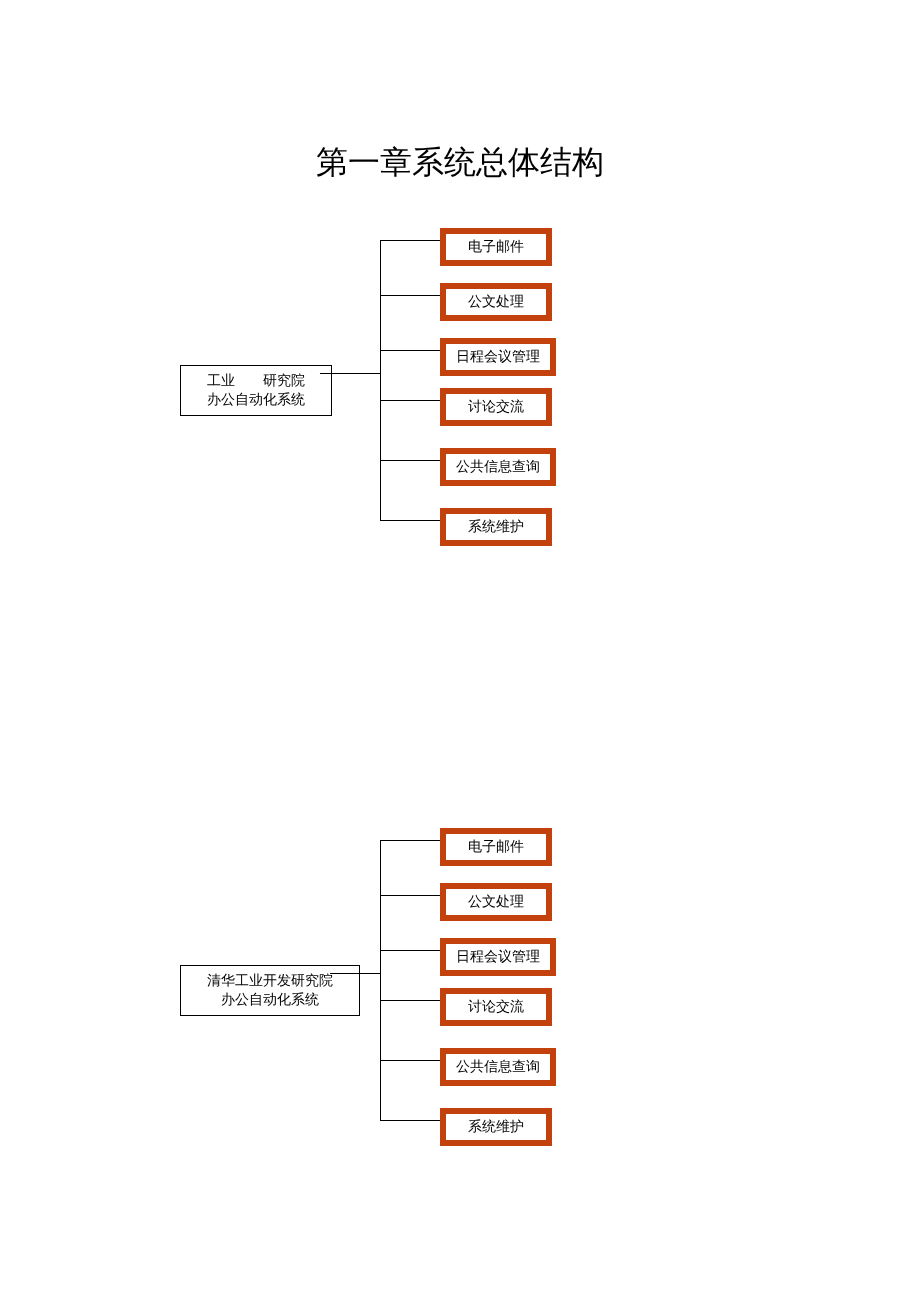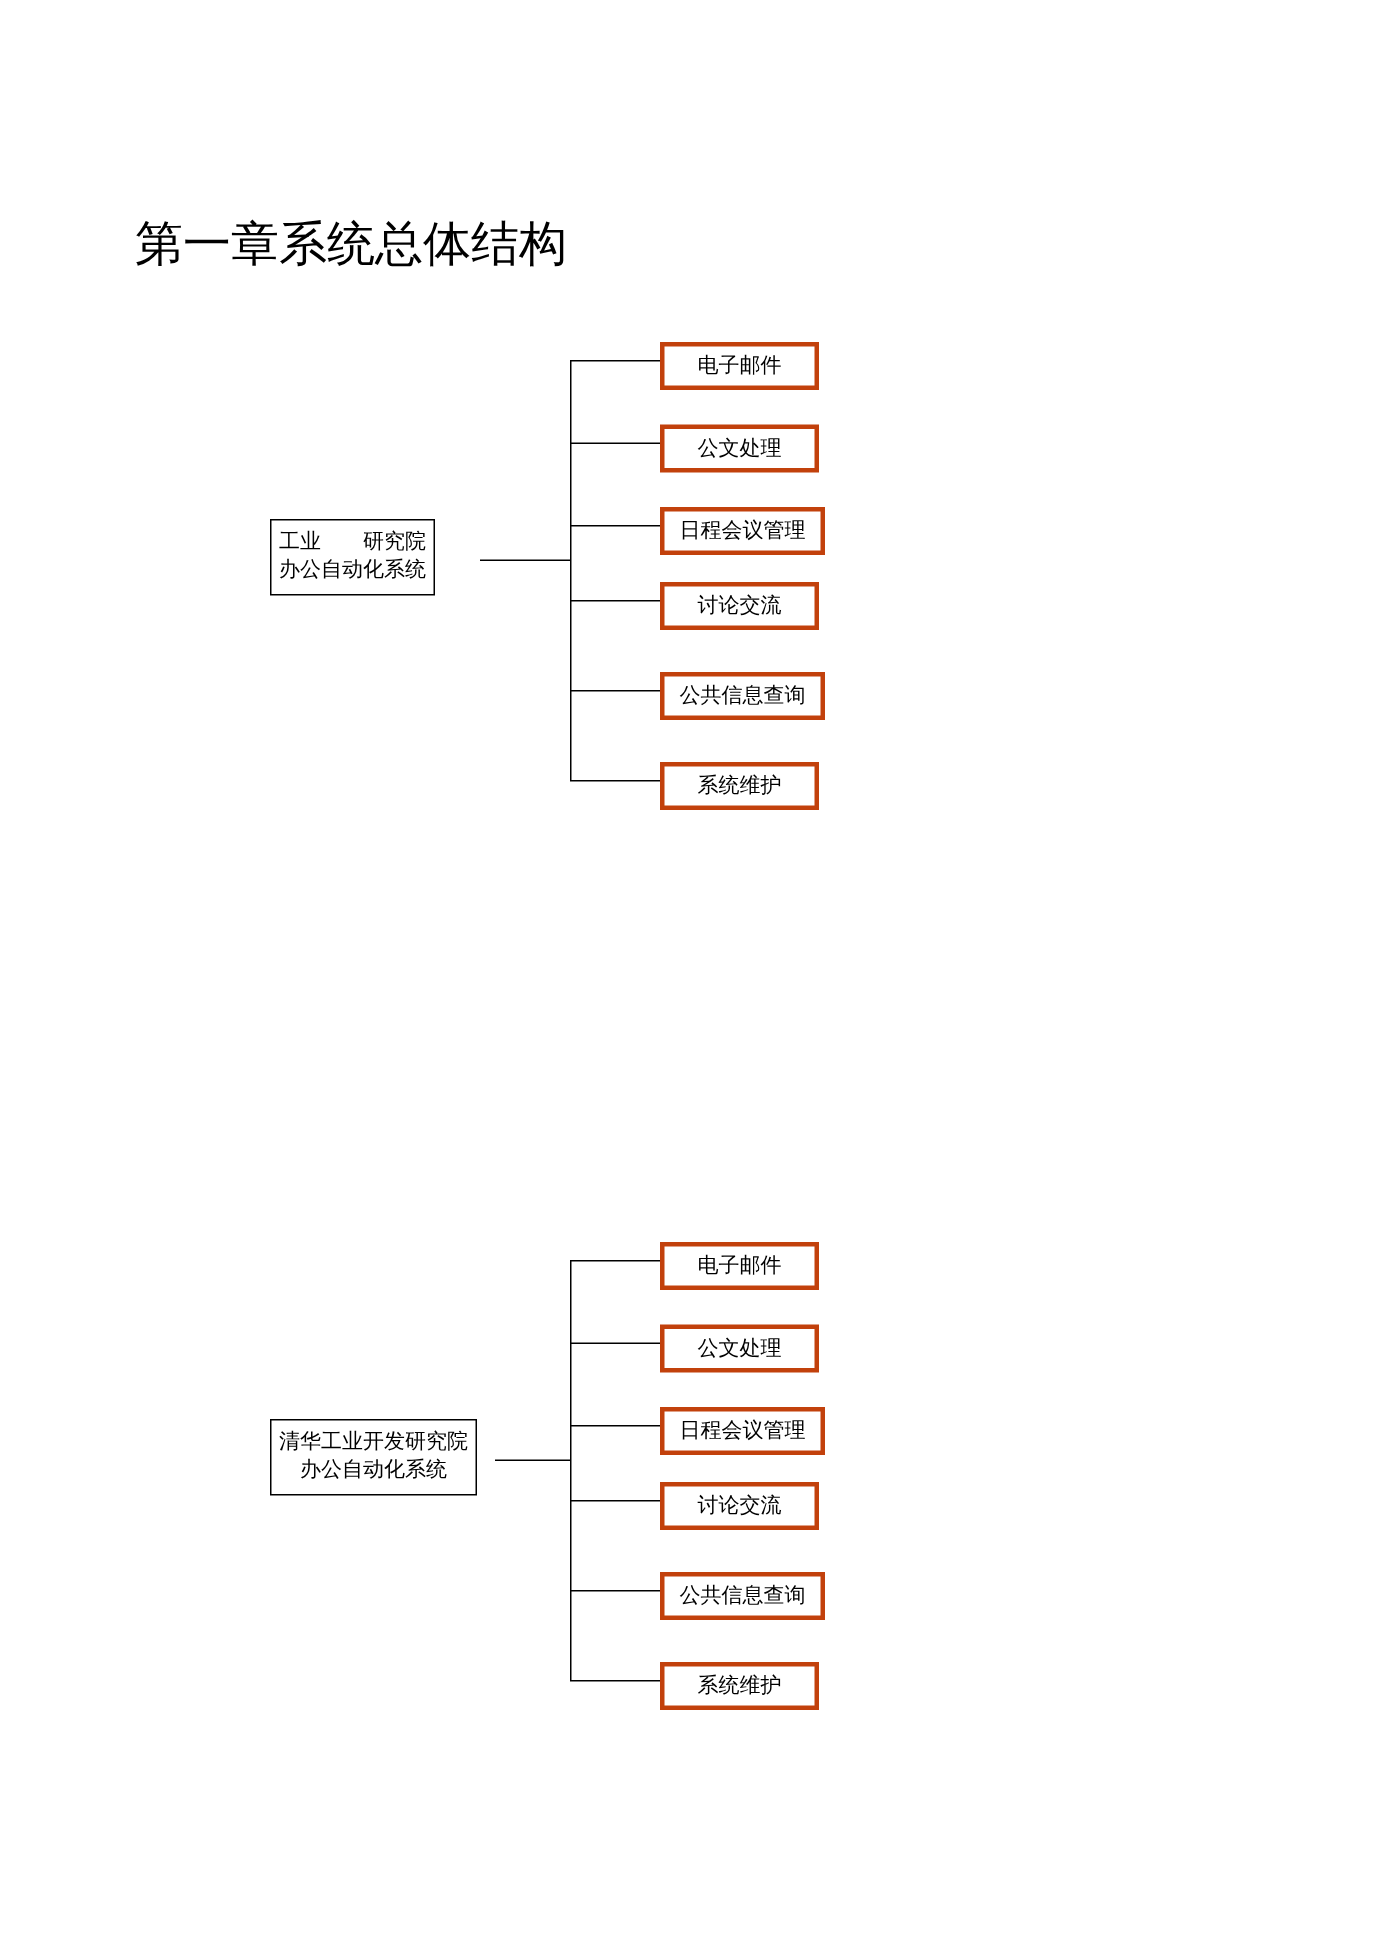--- a/index.html
+++ b/index.html
@@ -7,21 +7,21 @@
     padding: 0;
     width: 920px;
     background: #ffffff;
     font-family: "SimSun", "宋体", serif;
     color: #000000;
   }
   .page {
     padding: 120px 90px 40px 90px;
   }
   .title {
-    text-align: left;
+    text-align: center;
     font-size: 32px;
     font-weight: normal;
     margin-bottom: 40px;
     font-family: "SimSun", "宋体", serif;
   }
   .body-text {
     font-size: 15px;
     line-height: 2;
     margin-bottom: 20px;
     text-indent: 2em;
@@ -33,32 +33,32 @@
     position: relative;
     margin-left: 70px;
     height: 320px;
     margin-bottom: 40px;
   }
   .diagram2 {
     margin-top: 280px;
   }
   .root-box {
     position: absolute;
-    top: 121px;
+    top: 140px;
     left: 20px;
     border: 1px solid #000;
-    padding: 6px 5px;
+    padding: 6px 26px;
     font-size: 14px;
     text-align: center;
     line-height: 1.3;
     background: #fff;
   }
   .child-box {
     position: absolute;
-    border: 3px solid #c2410c;
+    border: 6px solid #c2410c;
     padding: 4px 10px;
     font-size: 14px;
     text-align: center;
     background: #fff;
     min-width: 80px;
   }
   .connector {
     position: absolute;
     background: #000;
   }

